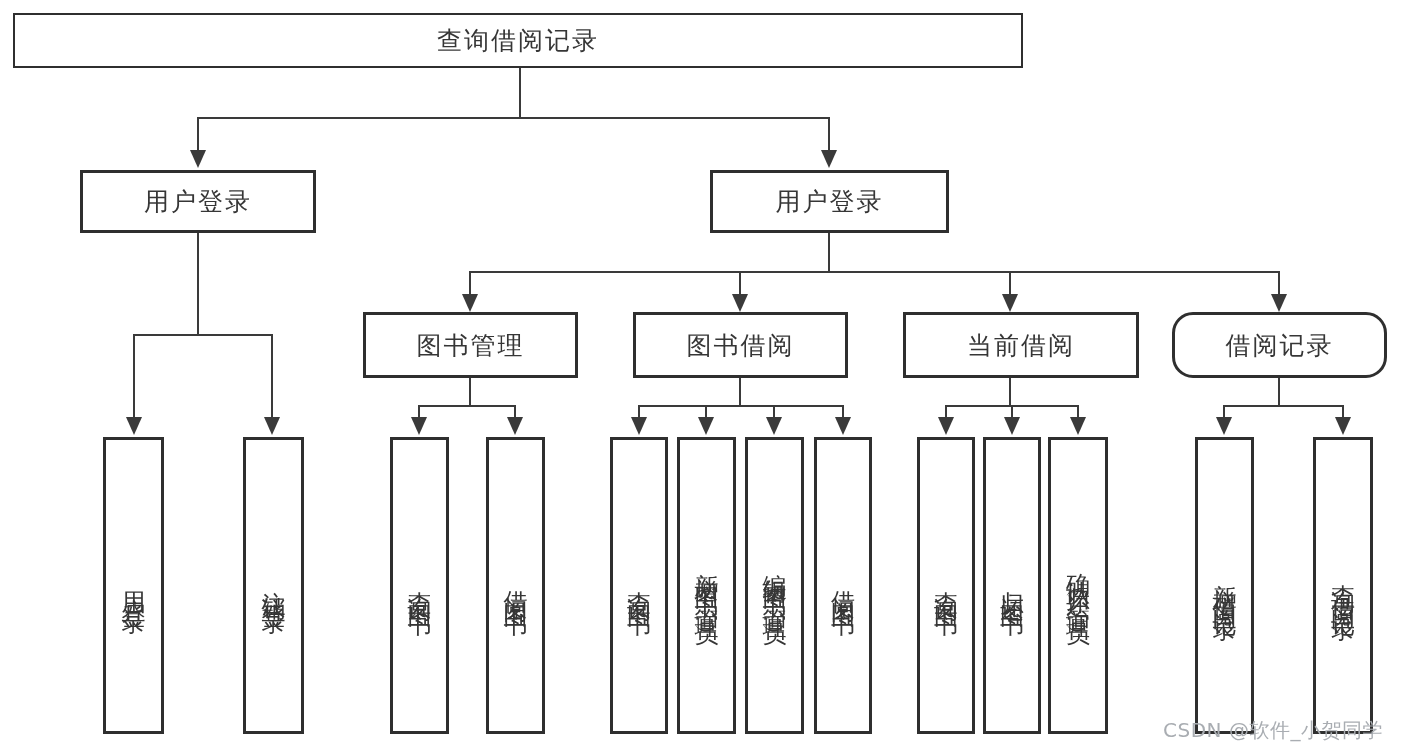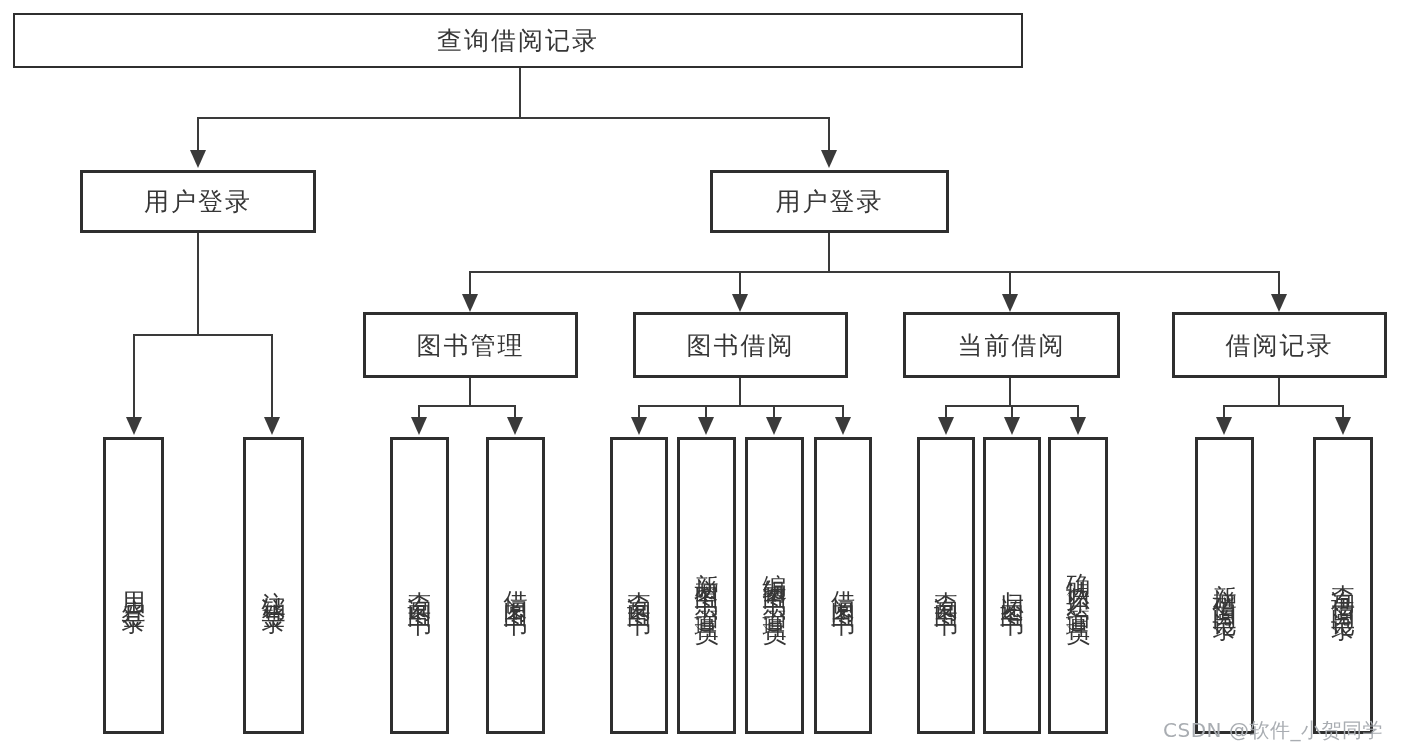--- a/index.html
+++ b/index.html
@@ -125,24 +125,24 @@
   <div class="box" style="left:710px; top:170px; width:239px; height:63px;">
     <span class="hlabel">用户登录</span>
   </div>
 
   <div class="box" style="left:363px; top:312px; width:215px; height:66px;">
     <span class="hlabel">图书管理</span>
   </div>
   <div class="box" style="left:633px; top:312px; width:215px; height:66px;">
     <span class="hlabel">图书借阅</span>
   </div>
-  <div class="box" style="left:903px; top:312px; width:217px; height:66px;">
+  <div class="box" style="left:903px; top:312px; width:236px; height:66px;">
     <span class="hlabel">当前借阅</span>
   </div>
-  <div class="box" style="left:1172px; top:312px; width:215px; height:66px;">
+  <div class="box" style="left:1172px; top:312px; width:215px; height:66px;border-radius:21px;">
     <span class="hlabel">借阅记录</span>
   </div>
 
   <div class="box leaf" style="left:103px; top:437px; width:61px; height:297px;">
     <span class="vlabel">用户登录</span>
   </div>
   <div class="box leaf" style="left:243px; top:437px; width:61px; height:297px;">
     <span class="vlabel">注销登录</span>
   </div>
 

